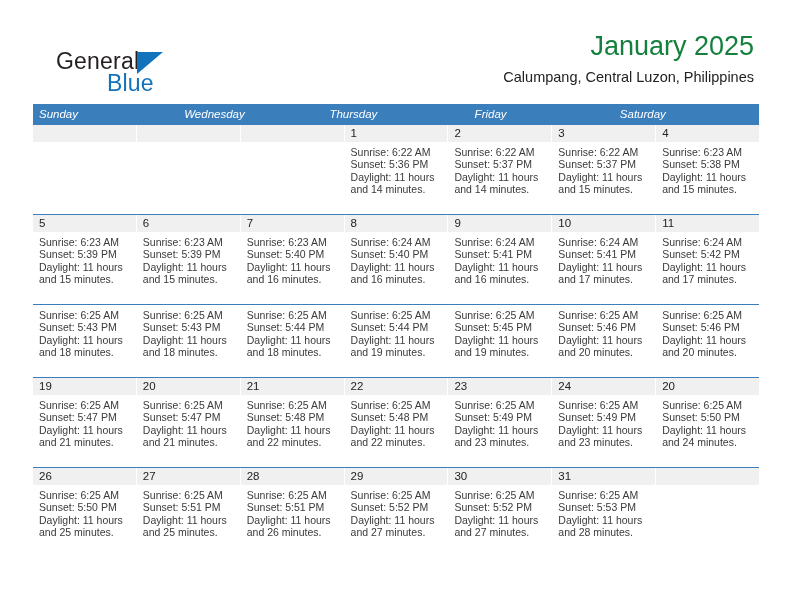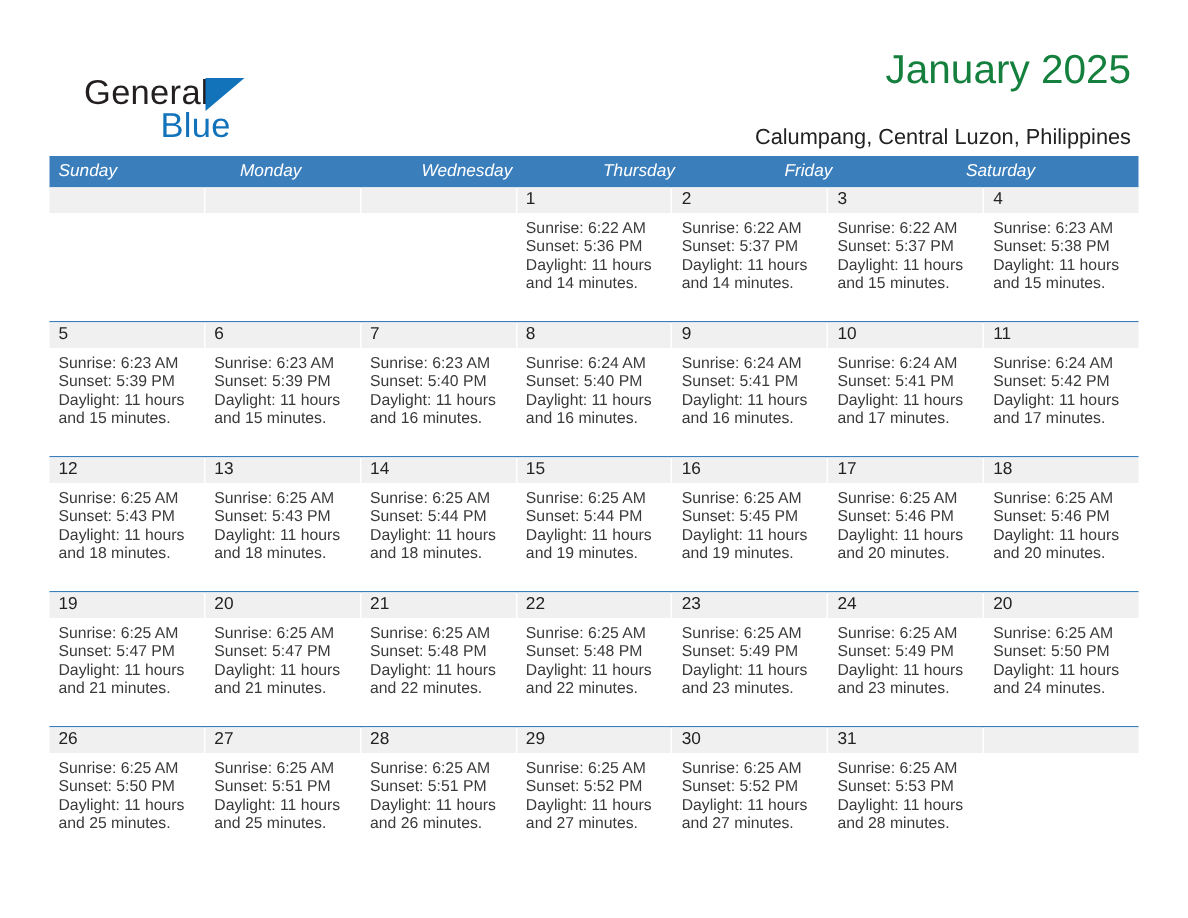--- a/index.html
+++ b/index.html
@@ -73,21 +73,21 @@
   .cal-title {
     font-size: 27px;
     color: #15803d;
     line-height: 32px;
     white-space: nowrap;
   }
   .cal-subtitle {
     font-size: 14.5px;
     color: #222222;
     line-height: 20px;
-    margin-top: 20px;
+    margin-top: 5px;
     white-space: nowrap;
   }
 
   
   .calendar {
     position: absolute;
     left: 33px;
     top: 104px;
     width: 726px;
   }
@@ -167,21 +167,20 @@
     <div class="title-block">
       <div class="cal-title">January 2025</div>
       <div class="cal-subtitle">Calumpang, Central Luzon, Philippines</div>
     </div>
 
   </div>
 
   <div class="calendar">
     <div class="weekday-row" id="weekday-row">
         <div class="weekday">Sunday</div>
-        <div class="weekday">Monday</div>
         <div class="weekday">Wednesday</div>
         <div class="weekday">Thursday</div>
         <div class="weekday">Friday</div>
         <div class="weekday">Saturday</div>
       </div>
     <div id="weeks-container">
         <div class="week">
           <div class="week-daynums">
             <div class="daynum-cell empty"></div>
             <div class="daynum-cell empty"></div>
@@ -270,29 +269,20 @@
             </div>
             <div class="detail-cell">
               <div class="detail-line">Sunrise: 6:24 AM</div>
               <div class="detail-line">Sunset: 5:42 PM</div>
               <div class="detail-line">Daylight: 11 hours</div>
               <div class="detail-line">and 17 minutes.</div>
             </div>
           </div>
         </div>
         <div class="week">
-          <div class="week-daynums">
-            <div class="daynum-cell">12</div>
-            <div class="daynum-cell">13</div>
-            <div class="daynum-cell">14</div>
-            <div class="daynum-cell">15</div>
-            <div class="daynum-cell">16</div>
-            <div class="daynum-cell">17</div>
-            <div class="daynum-cell">18</div>
-          </div>
           <div class="week-details">
             <div class="detail-cell">
               <div class="detail-line">Sunrise: 6:25 AM</div>
               <div class="detail-line">Sunset: 5:43 PM</div>
               <div class="detail-line">Daylight: 11 hours</div>
               <div class="detail-line">and 18 minutes.</div>
             </div>
             <div class="detail-cell">
               <div class="detail-line">Sunrise: 6:25 AM</div>
               <div class="detail-line">Sunset: 5:43 PM</div>

